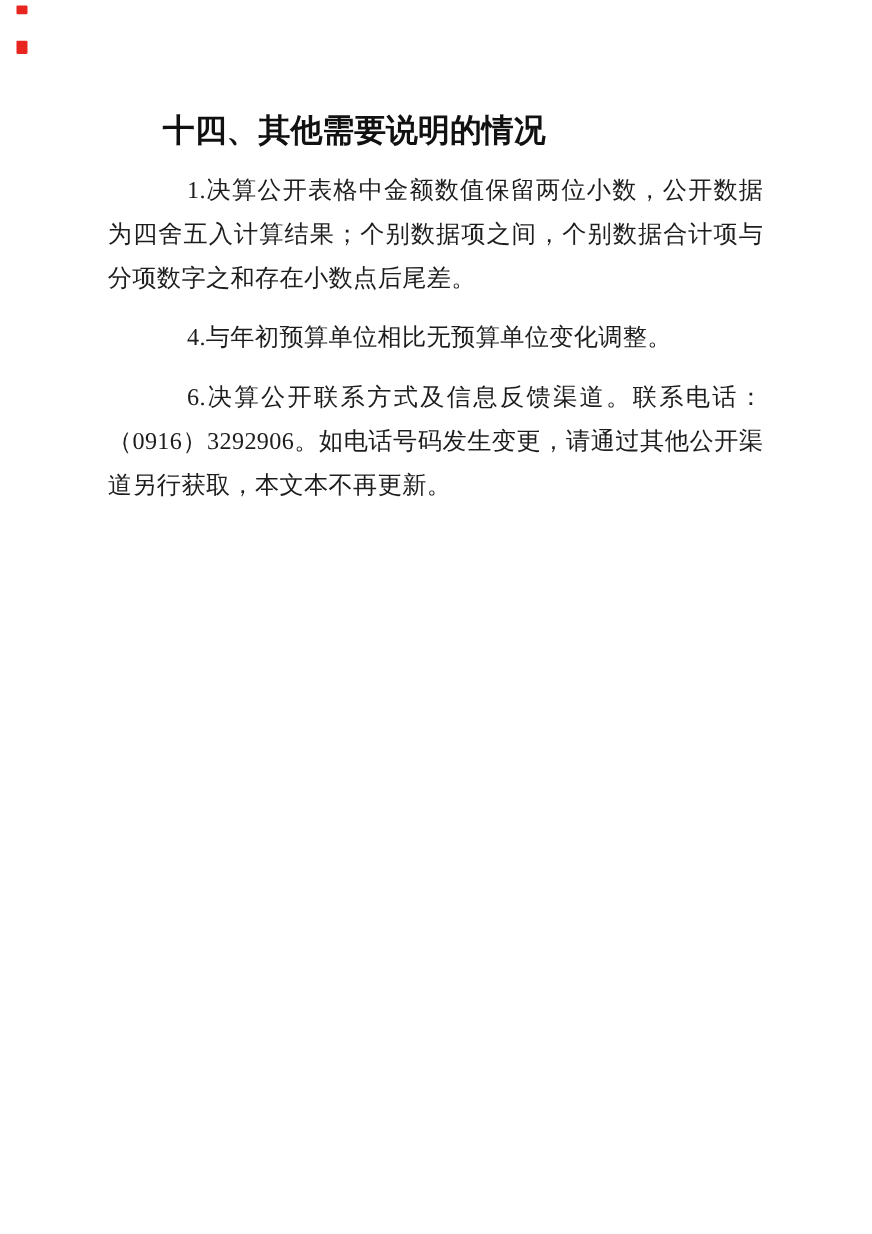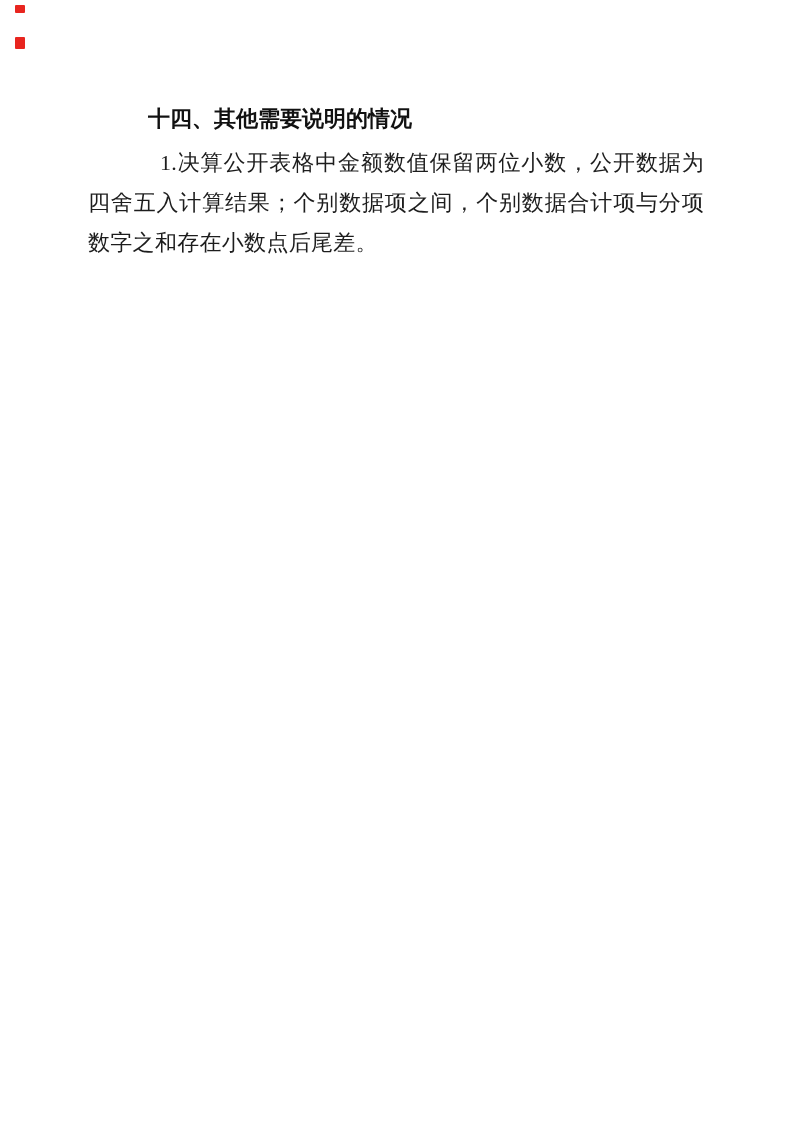--- a/index.html
+++ b/index.html
@@ -27,27 +27,27 @@
     left: 84px;
     top: 99px;
     width: 624px;
     color: #1d1d1d;
   }
   .heading {
     margin: 0;
     padding-left: 64px;
     font-family: "Liberation Sans", "DejaVu Sans", sans-serif;
     font-weight: bold;
-    font-size: 22px;
+    font-size: 29px;
     line-height: 40px;
     color: #111111;
     white-space: nowrap;
   }
   .para {
-    margin: 4px;
+    margin: 14px;
     font-size: 22px;
     line-height: 40px;
     text-indent: 72px;
     text-align: justify;
     letter-spacing: 0.3px;
     color: #1d1d1d;
   }
 </style>
 </head>
 <body>
@@ -58,17 +58,19 @@
   <span class="red-mark red-mark-2" style="background: rgb(232, 37, 31);"></span>
 
   <div class="content">
 
     <h1 class="heading">十四、其他需要说明的情况</h1>
 
     <p class="para">1.决算公开表格中金额数值保留两位小数，公开数据为四舍五入计算结果；个别数据项之间，个别数据合计项与分项数字之和存在小数点后尾差。</p>
 
 
 
+    <p class="para">4.与年初预算单位相比无预算单位变化调整。</p>
 
 
+    <p class="para">6.决算公开联系方式及信息反馈渠道。联系电话：（0916）3292906。如电话号码发生变更，请通过其他公开渠道另行获取，本文本不再更新。</p>
 
   </div>
 </div>
 
 </body></html>

